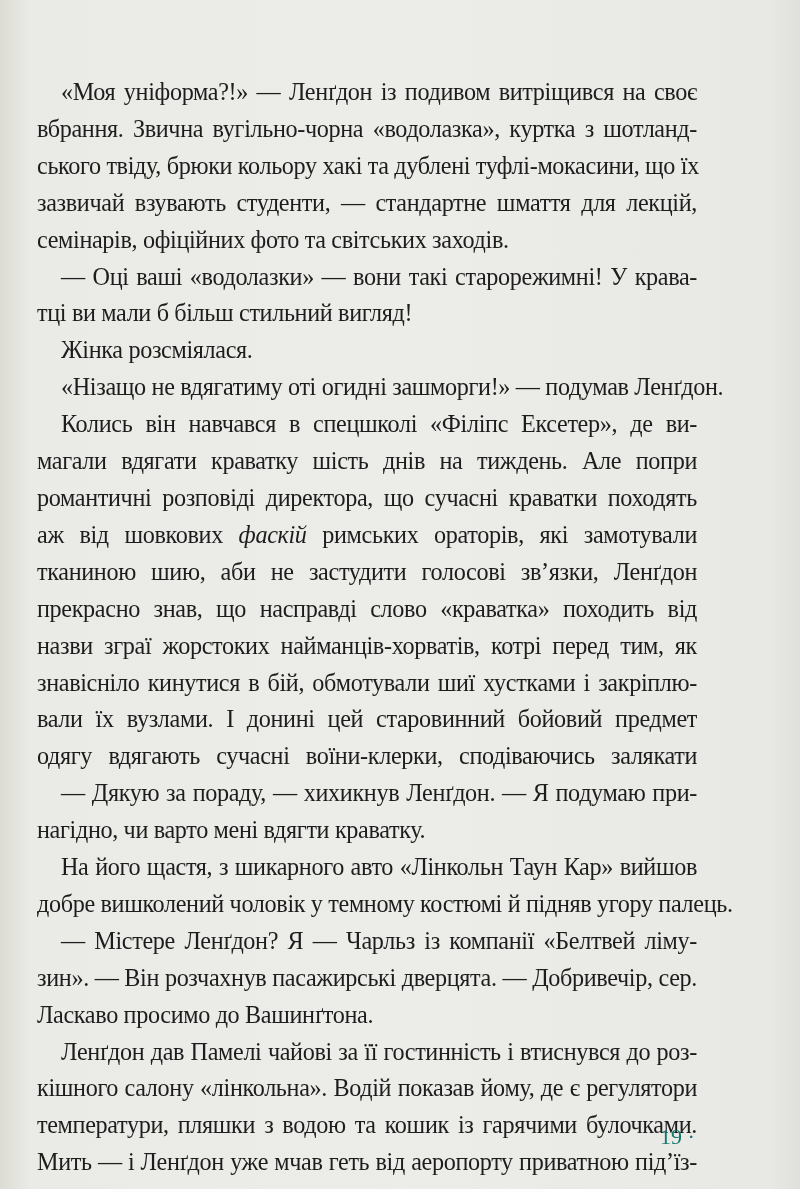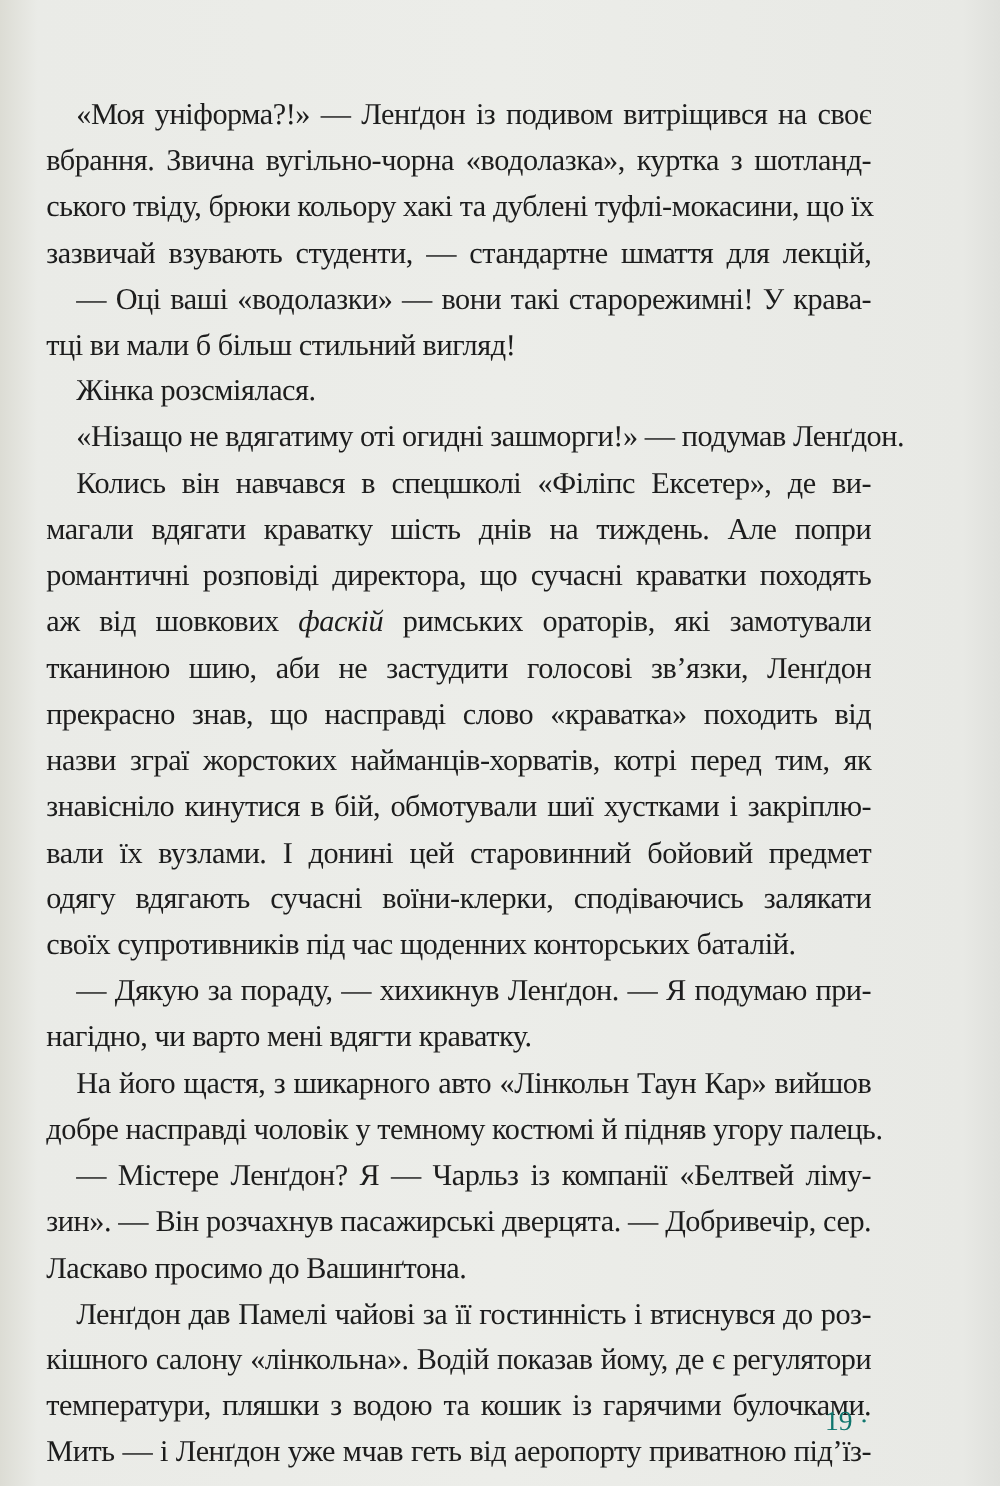--- a/index.html
+++ b/index.html
@@ -61,20 +61,21 @@
   </style>
 </head>
 <body>
 
 <div class="page" id="page-text">
     <p class="para">
       <span class="line first">«Моя уніформа?!» — Ленґдон із подивом витріщився на своє</span>
       <span class="line">вбрання. Звична вугільно-чорна «водолазка», куртка з шотланд-</span>
       <span class="line">ського твіду, брюки кольору хакі та дублені туфлі-мокасини, що їх</span>
       <span class="line">зазвичай взувають студенти, — стандартне шмаття для лекцій,</span>
+      <span class="line last">семінарів, офіційних фото та світських заходів.</span>
     </p>
     <p class="para">
       <span class="line first">— Оці ваші «водолазки» — вони такі старорежимні! У крава-</span>
       <span class="line last">тці ви мали б більш стильний вигляд!</span>
     </p>
     <p class="para">
       <span class="line first last">Жінка розсміялася.</span>
     </p>
     <p class="para">
       <span class="line first last">«Нізащо не вдягатиму оті огидні зашморги!» — подумав Ленґдон.</span>
@@ -83,29 +84,28 @@
       <span class="line first">Колись він навчався в спецшколі «Філіпс Ексетер», де ви-</span>
       <span class="line">магали вдягати краватку шість днів на тиждень. Але попри</span>
       <span class="line">романтичні розповіді директора, що сучасні краватки походять</span>
       <span class="line">аж від шовкових <em>фаскій</em> римських ораторів, які замотували</span>
       <span class="line">тканиною шию, аби не застудити голосові зв’язки, Ленґдон</span>
       <span class="line">прекрасно знав, що насправді слово «краватка» походить від</span>
       <span class="line">назви зграї жорстоких найманців-хорватів, котрі перед тим, як</span>
       <span class="line">знавісніло кинутися в бій, обмотували шиї хустками і закріплю-</span>
       <span class="line">вали їх вузлами. І донині цей старовинний бойовий предмет</span>
       <span class="line">одягу вдягають сучасні воїни-клерки, сподіваючись залякати</span>
-      <span class="line last">своїх супротивників під час щоденних конторських баталій.</span>
     </p>
     <p class="para">
       <span class="line first">— Дякую за пораду, — хихикнув Ленґдон. — Я подумаю при-</span>
       <span class="line last">нагідно, чи варто мені вдягти краватку.</span>
     </p>
     <p class="para">
       <span class="line first">На його щастя, з шикарного авто «Лінкольн Таун Кар» вийшов</span>
-      <span class="line last">добре насправді чоловік у темному костюмі й підняв угору палець.</span>
+      <span class="line last">добре вишколений чоловік у темному костюмі й підняв угору палець.</span>
     </p>
     <p class="para">
       <span class="line first">— Містере Ленґдон? Я — Чарльз із компанії «Белтвей ліму-</span>
       <span class="line">зин». — Він розчахнув пасажирські дверцята. — Добривечір, сер.</span>
       <span class="line last">Ласкаво просимо до Вашинґтона.</span>
     </p>
     <p class="para">
       <span class="line first">Ленґдон дав Памелі чайові за її гостинність і втиснувся до роз-</span>
       <span class="line">кішного салону «лінкольна». Водій показав йому, де є регулятори</span>
       <span class="line">температури, пляшки з водою та кошик із гарячими булочками.</span>

